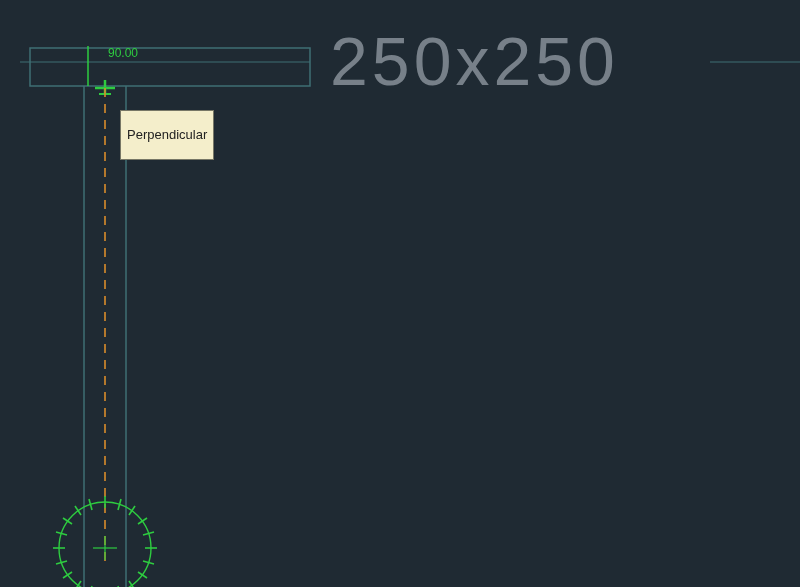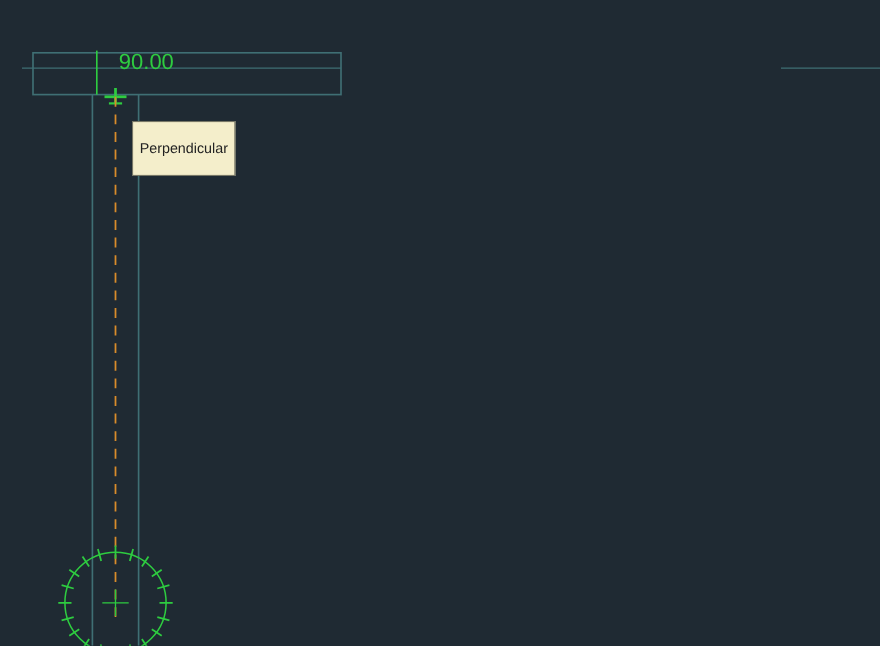--- a/index.html
+++ b/index.html
@@ -26,21 +26,21 @@
     font-size: 68px;
     font-weight: 200;
     letter-spacing: 4px;
     color: #778089;
     font-family: 'Segoe UI Light', 'Helvetica Neue', Arial, sans-serif;
   }
   .angle-label {
     position: absolute;
     left: 108px;
     top: 46px;
-    font-size: 20px;
+    font-size: 12px;
     color: #2ecc40;
     font-family: Arial, sans-serif;
   }
   .snap-tooltip {
     position: absolute;
     left: 120px;
     top: 110px;
     background: #f4eecb;
     border: 1px solid #776;
     color: #222;
@@ -99,18 +99,19 @@
         <line x1="-42" y1="-30" x2="-33" y2="-24"></line>
         <line x1="-30" y1="-42" x2="-24" y2="-33"></line>
         <line x1="-16" y1="-49" x2="-13" y2="-38"></line>
       </g>
 
       <line x1="-12" y1="0" x2="12" y2="0" stroke="#2ecc40" stroke-width="1.2"></line>
       <line x1="0" y1="-12" x2="0" y2="12" stroke="#2ecc40" stroke-width="1.2"></line>
     </g>
   </svg>
 
+  <div class="big-label">250x250</div>
 
   <div class="angle-label">90.00</div>
 
   <div class="snap-tooltip">Perpendicular</div>
 
 </div>
 
 </body></html>

